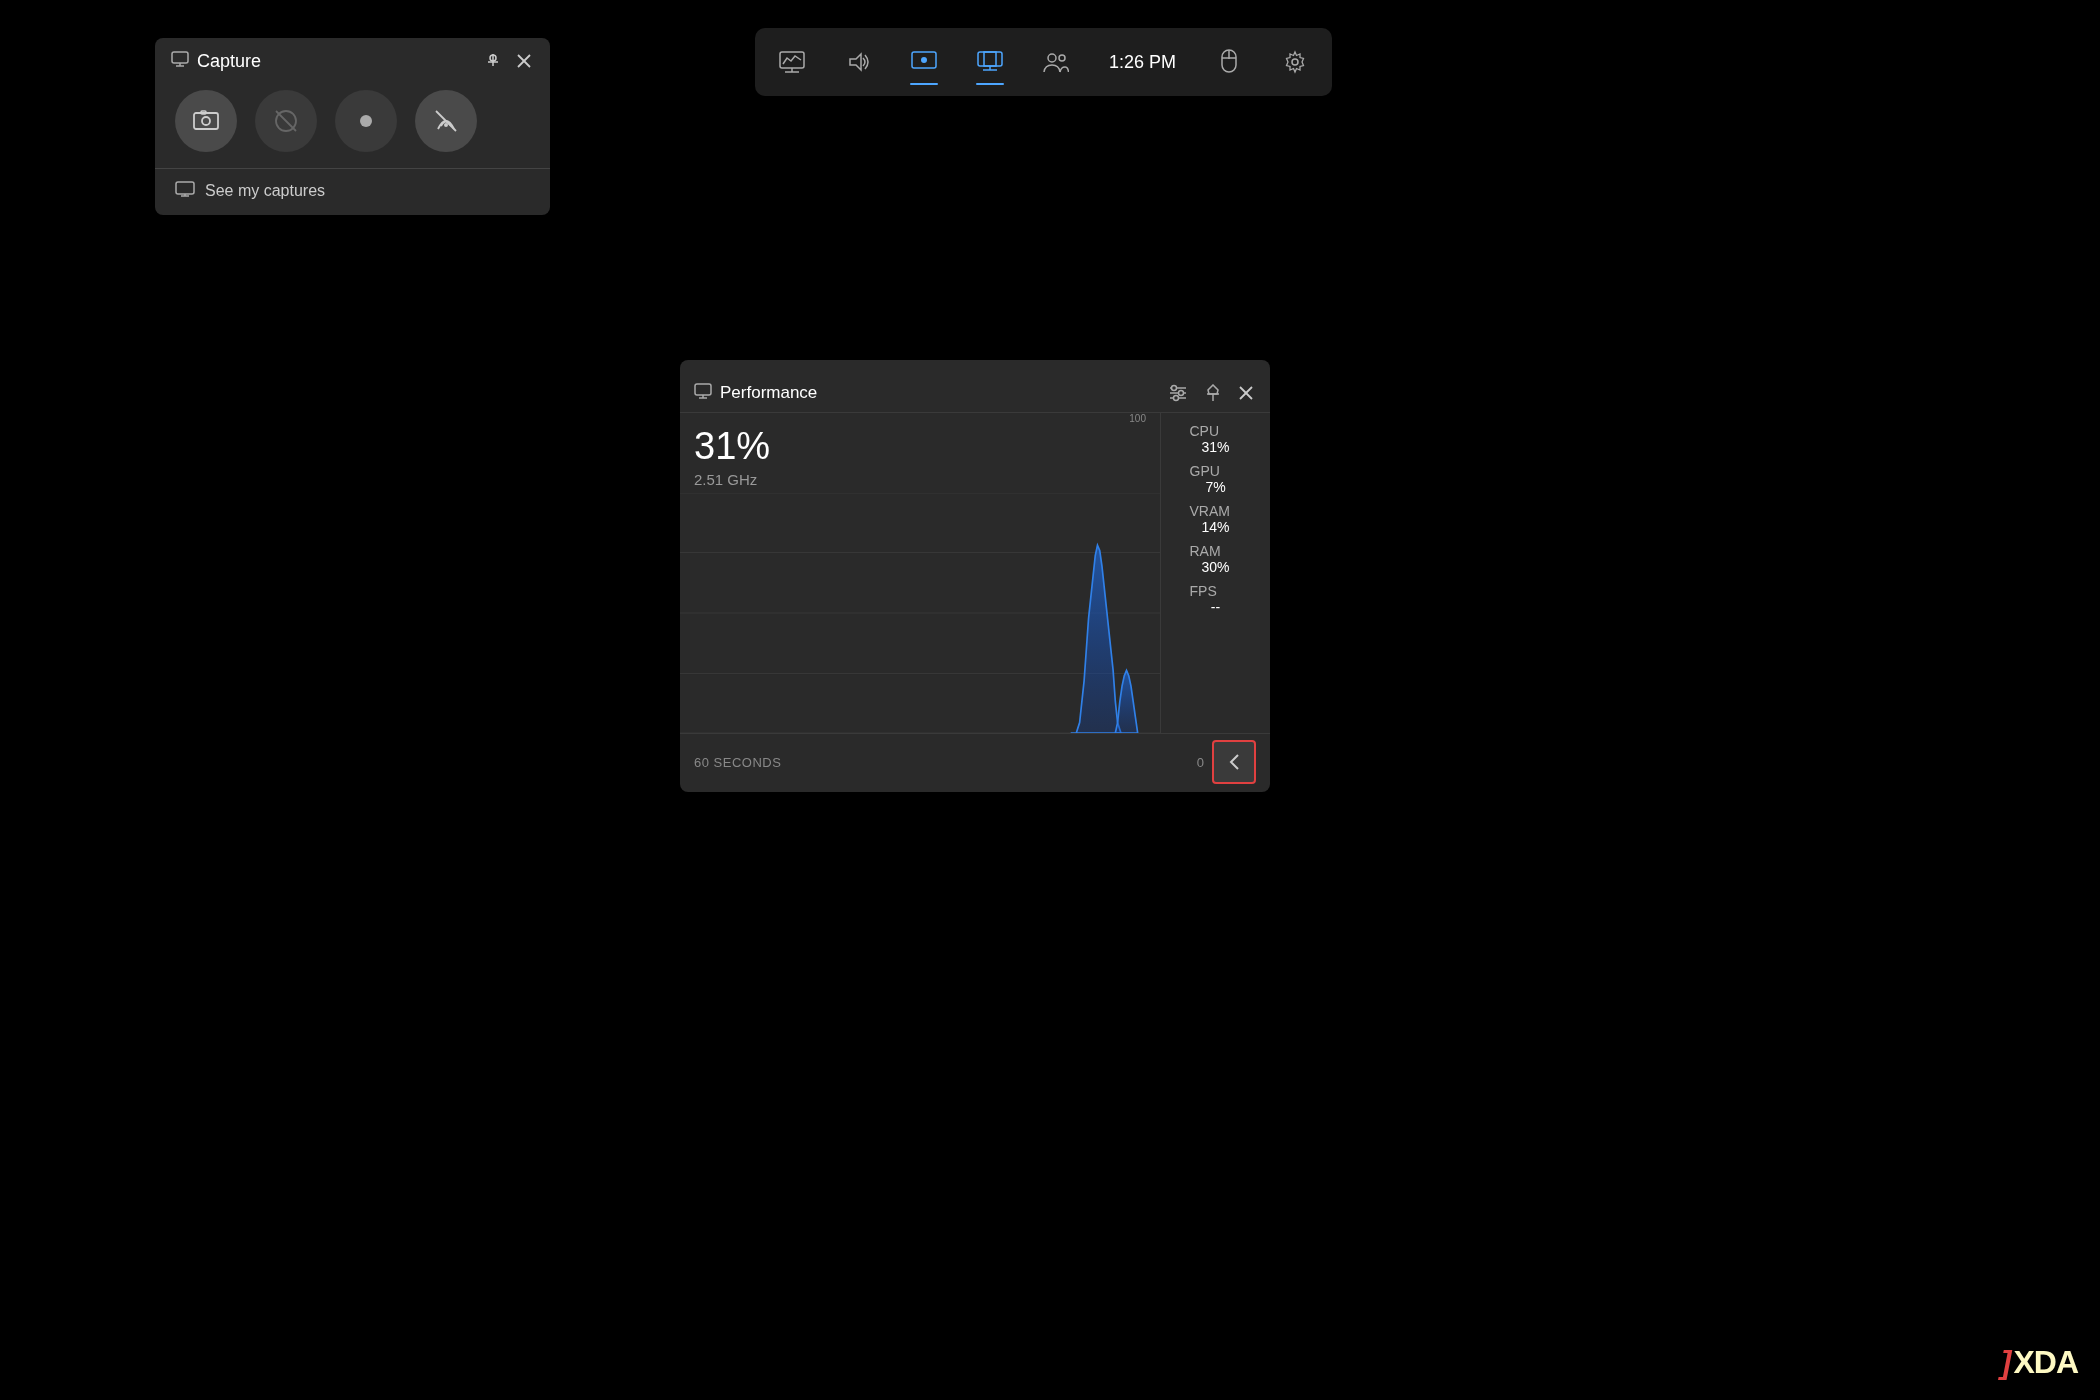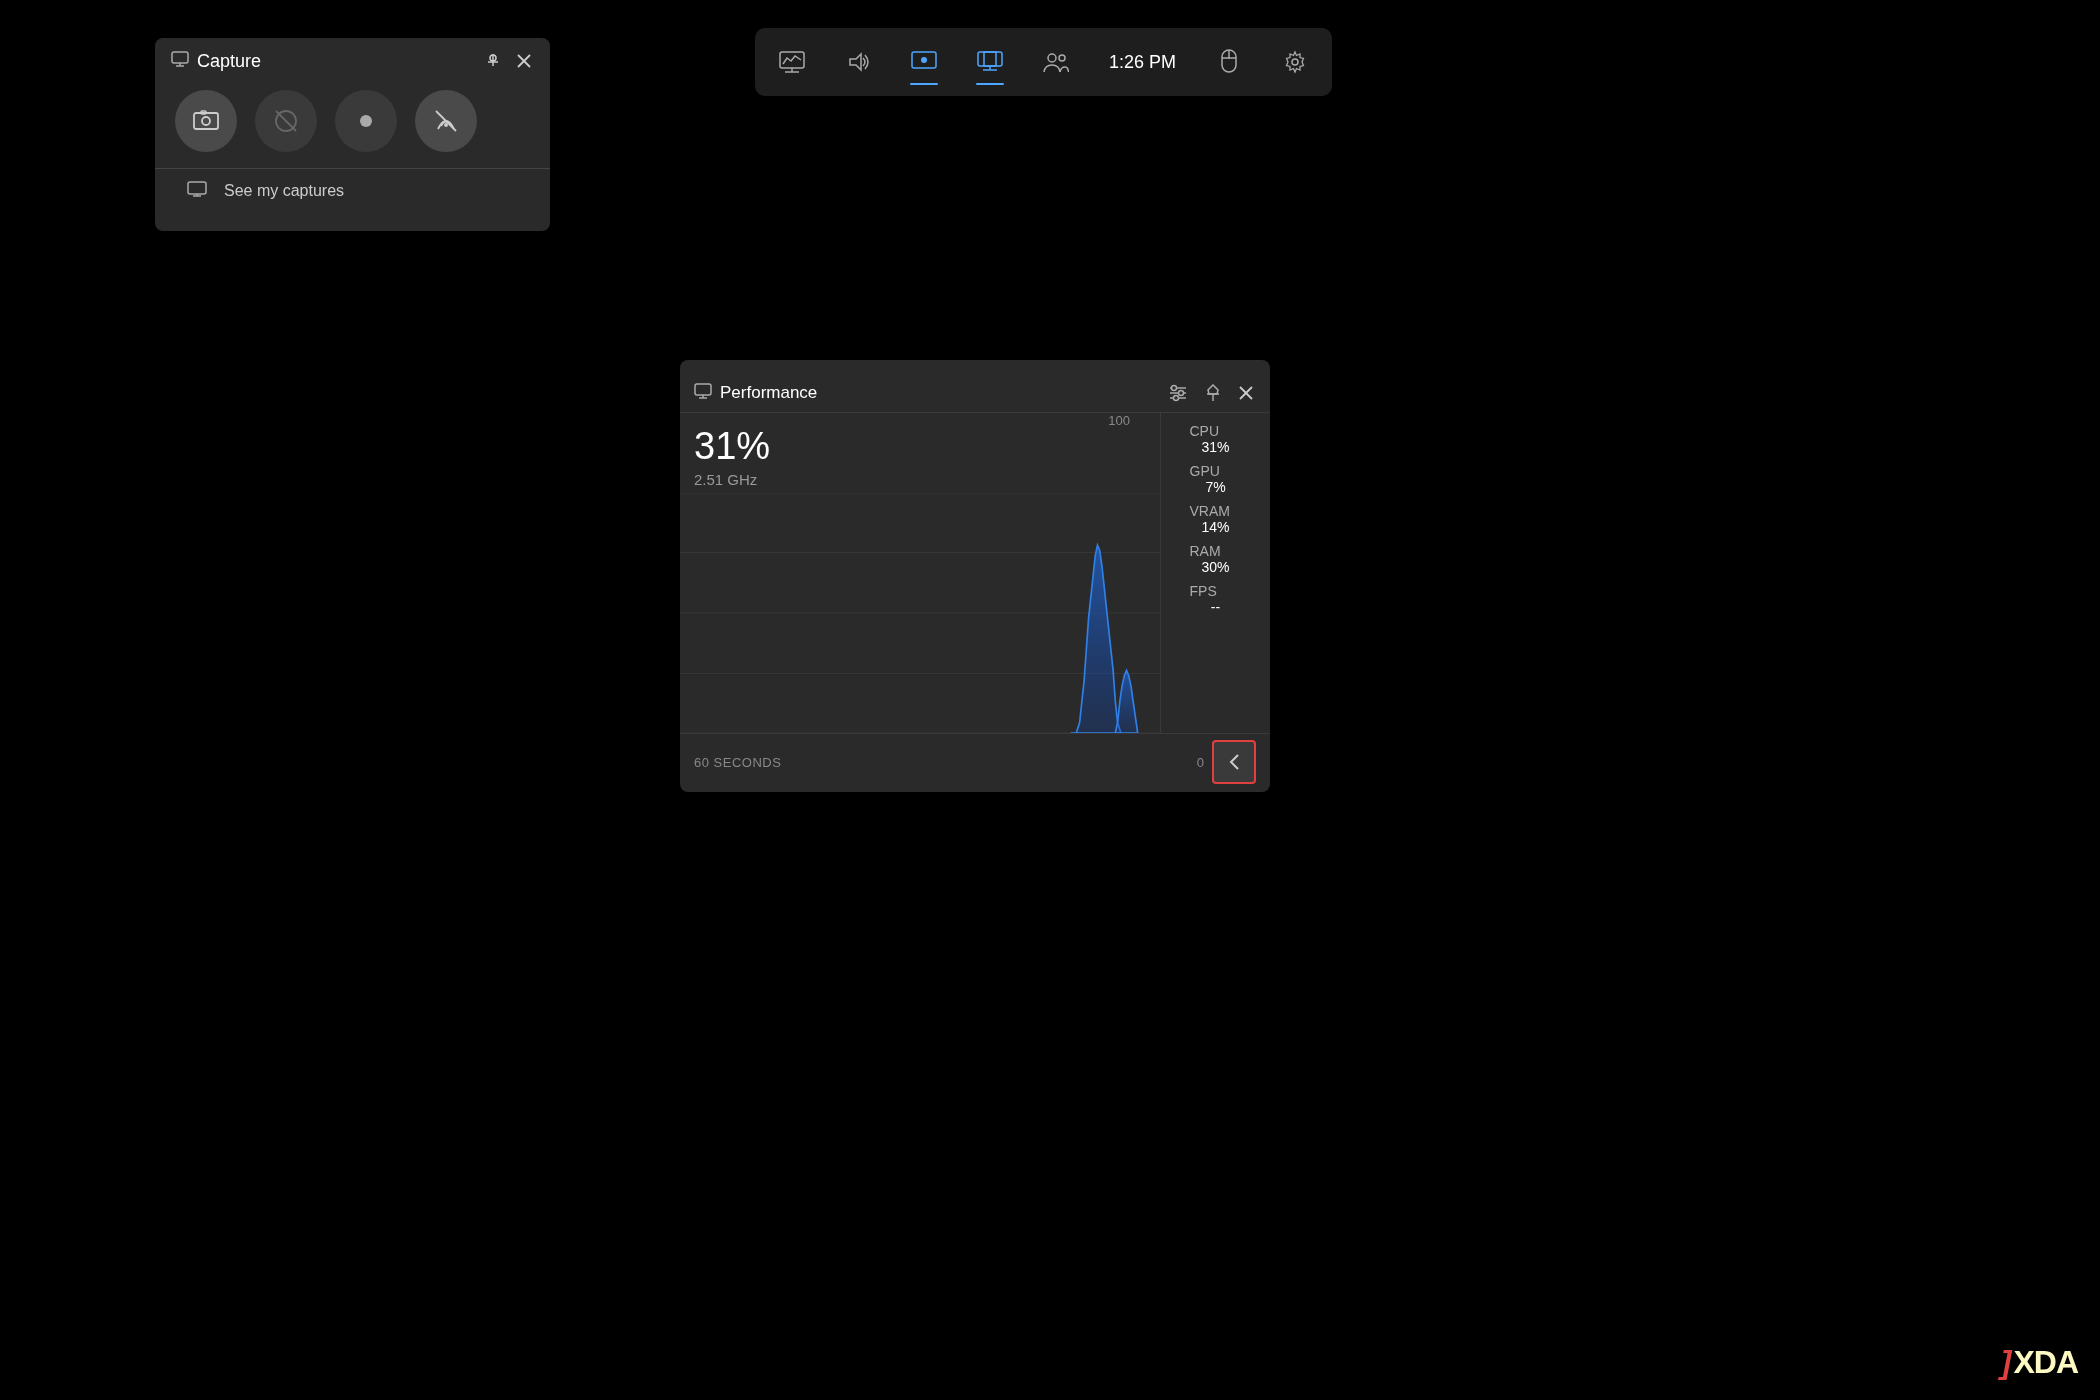--- a/index.html
+++ b/index.html
@@ -88,26 +88,25 @@
 
     .capture-divider {
       height: 1px;
       background: #444;
       margin: 0 0;
     }
 
     .capture-footer {
       display: flex;
       align-items: center;
-      gap: 17px;
-      padding: 12px 20px 30px;
+      gap: 10px;
+      padding: 12px 20px 14px;
       cursor: pointer;
       color: #ccc;
       font-size: 16px;
-      margin-left: 12px;
     }
 
     
     .taskbar {
       position: absolute;
       top: 28px;
       left: 755px;
       background: #1e1e1e;
       border-radius: 10px;
       display: flex;
@@ -284,23 +283,23 @@
       cursor: pointer;
       color: #ccc;
       font-size: 18px;
       margin-left: 8px;
     }
 
     
     .chart-y-label {
       position: absolute;
       top: 0;
-      right: 30px;
+      right: 14px;
       color: #888;
-      font-size: 13px;
+      font-size: 10px;
     }
 
     
     .perf-chart-svg {
       width: 100%;
       height: 100%;
     }
 
     
     .xda-logo {

